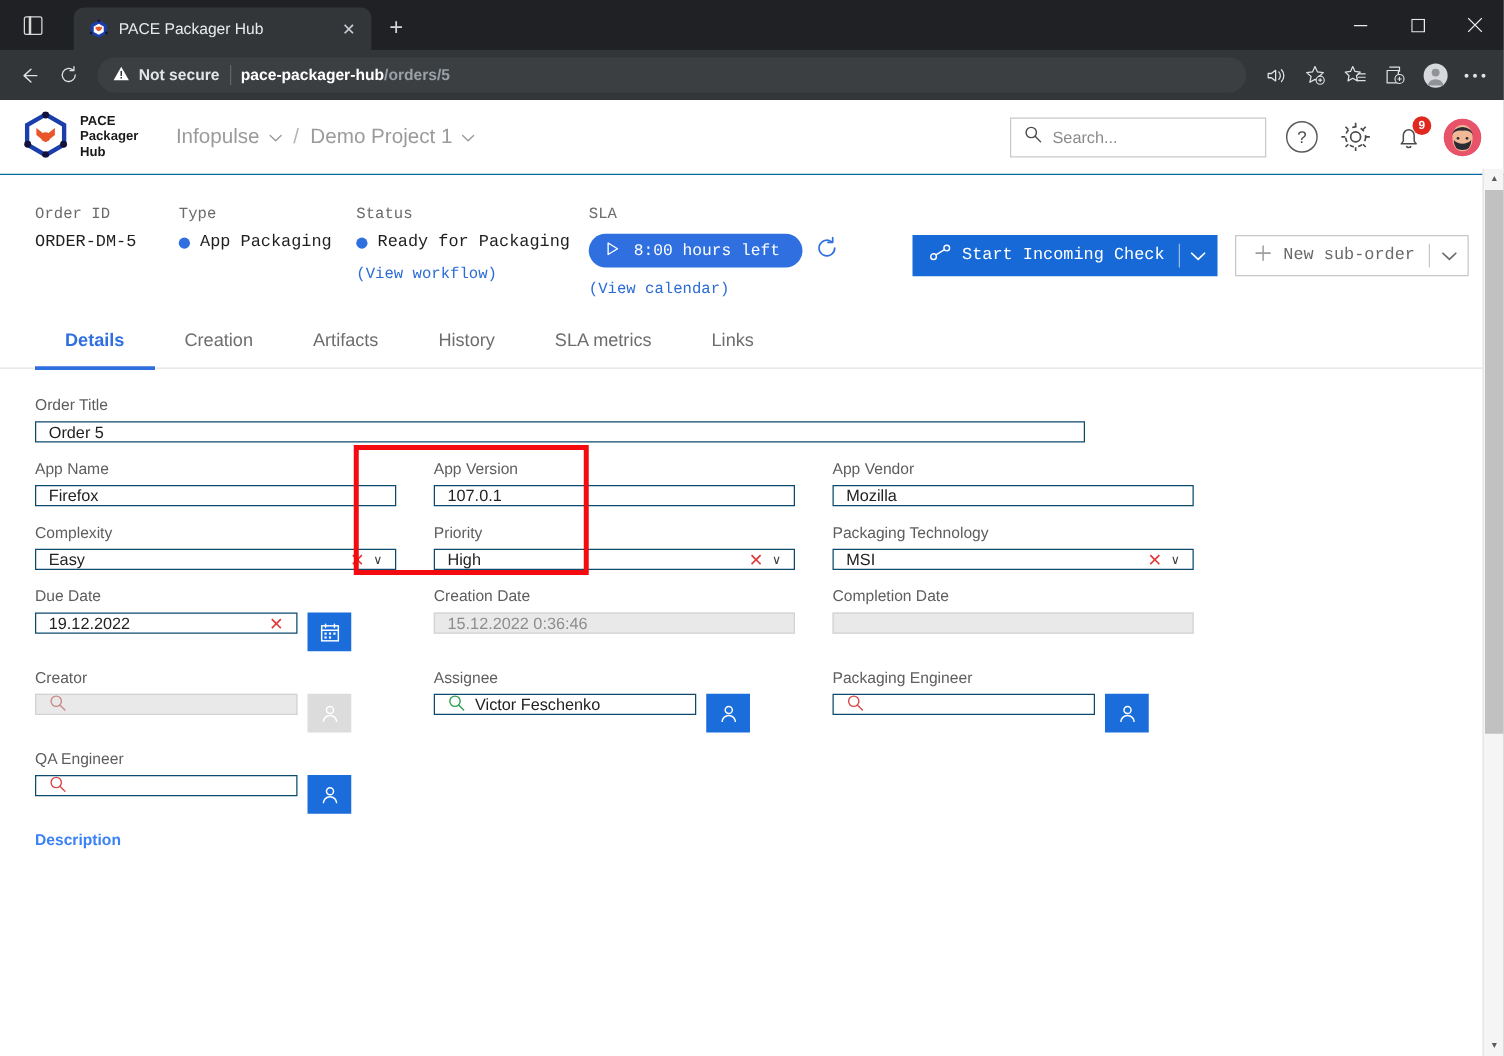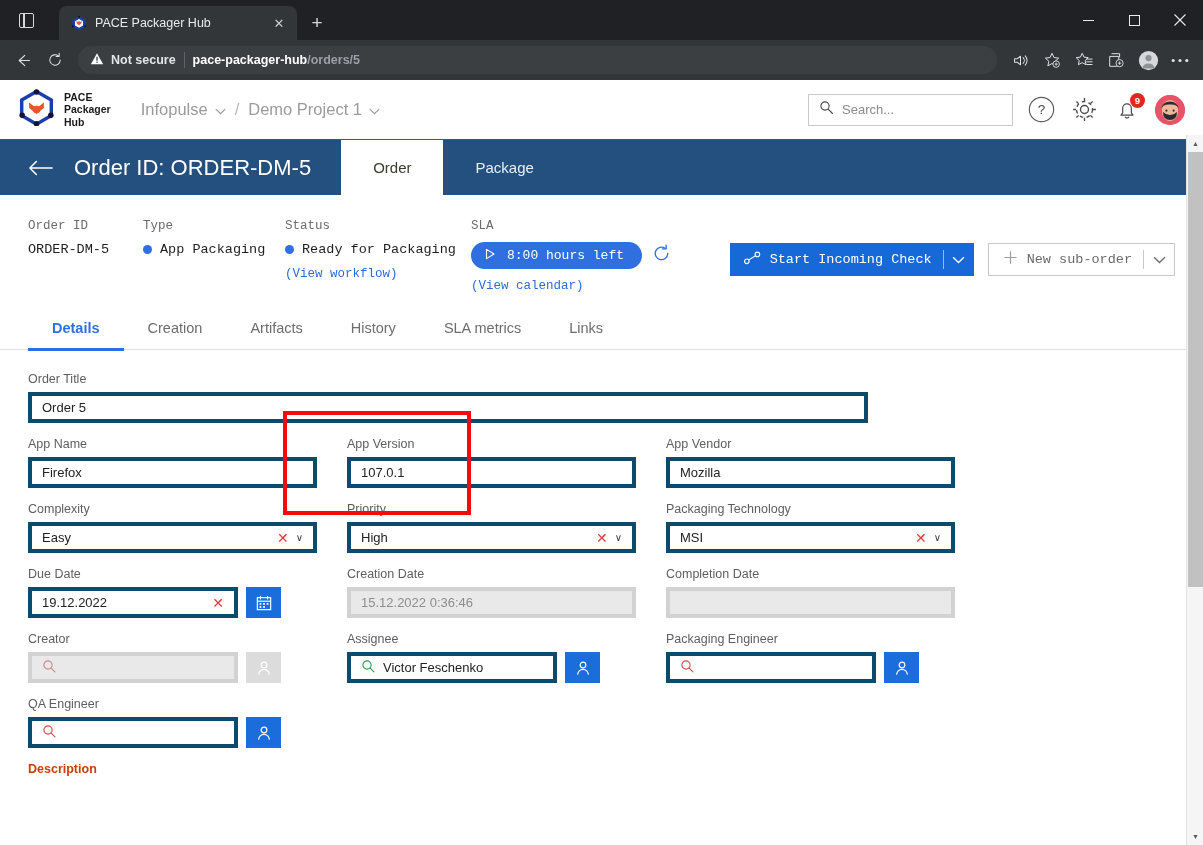--- a/index.html
+++ b/index.html
@@ -163,21 +163,21 @@
   }
 
   
   .form { padding:22px 28px 0 28px; }
   .f-label { font-size:12.5px; color:#5e5e5e; margin-bottom:6px; }
   .f-row { display:flex; gap:30px; margin-bottom:14px; }
   .f-col { width:289px; }
   .f-col.wide { width:840px; }
 
   .inp {
-    height:31px; border:4px solid #0c4a6e; background:#fff; display:flex; align-items:center;
+    height:17px; border:1px solid #0c4a6e; background:#fff; display:flex; align-items:center;
     padding:0 10px; font-size:13px; color:#222; gap:7px;
   }
   .inp.readonly { background:#e9e9e9; border-color:#d2d2d2; color:#8d8d8d; }
   .inp .val { flex:1 1 auto; overflow:hidden; white-space:nowrap; }
   .inp .clear { color:#e03a3a; font-size:14px; }
   .inp .caret { color:#3b3b3b; font-size:10px; }
 
   .with-btn { display:flex; gap:8px; align-items:stretch; }
   .with-btn .inp { flex:1 1 auto; }
   .sqbtn {
@@ -189,21 +189,21 @@
 
   
   .scrollbar {
     position:absolute; right:0; top:55px; width:17px; bottom:0; background:#f5f5f5;
     border-left:1px solid #e3e3e3;
   }
   .sb-arrow { width:17px; height:17px; display:flex; align-items:center; justify-content:center; color:#5a5a5a; font-size:7px; }
   .sb-arrow.bottom { position:absolute; bottom:0; }
   .sb-thumb { position:absolute; left:1px; top:17px; width:15px; height:435px; background:#c1c1c1; }
 
-  .desc-label { font-size:12.5px; color:#c2410c; font-weight:bold; }
+  .desc-label { font-size:12.5px; color:#3b82f6; font-weight:bold; }
 </style>
 </head>
 <body>
 
 <div class="browser">
 
   <div class="tabstrip">
     <div class="tabs-btn">
         <div class="sq"></div>
       </div>
@@ -393,30 +393,20 @@
             <path d="M7 14 a8 9 0 0 1 16 0 v3 a8 9 0 0 1 -16 0 Z" fill="#f0b896"></path>
             <path d="M6.6 13.5 a8.4 7 0 0 1 16.8 0 q-1.5 -4.5 -8.4 -4 q-6.9 -0.5 -8.4 4 Z" fill="#2b2b33"></path>
             <path d="M8 17 q0 8 7 8 q7 0 7 -8 q-3 3 -7 3 q-4 0 -7 -3 Z" fill="#2b2b33"></path>
             <circle cx="11.4" cy="15.6" r="1.1" fill="#2b2b33"></circle>
             <circle cx="18.6" cy="15.6" r="1.1" fill="#2b2b33"></circle>
           </svg>
         </div>
       </div>
     </div>
 
-    <div class="orderbar">
-      <div class="backarrow">
-        <svg width="26" height="18" viewBox="0 0 28 18">
-            <path d="M9 2 L2 9 L9 16 M2 9 H26" stroke="#ffffff" stroke-width="1.7" fill="none" stroke-linecap="round" stroke-linejoin="round"></path>
-          </svg>
-      </div>
-      <div class="ordertitle">Order ID: ORDER-DM-5</div>
-      <div class="otab active">Order</div>
-      <div class="otab">Package</div>
-    </div>
 
     <div class="metastrip">
       <div class="meta m-orderid">
         <div class="meta-label">Order ID</div>
         <div class="meta-val">ORDER-DM-5</div>
       </div>
 
       <div class="meta m-type">
         <div class="meta-label">Type</div>
         <div class="meta-val">

